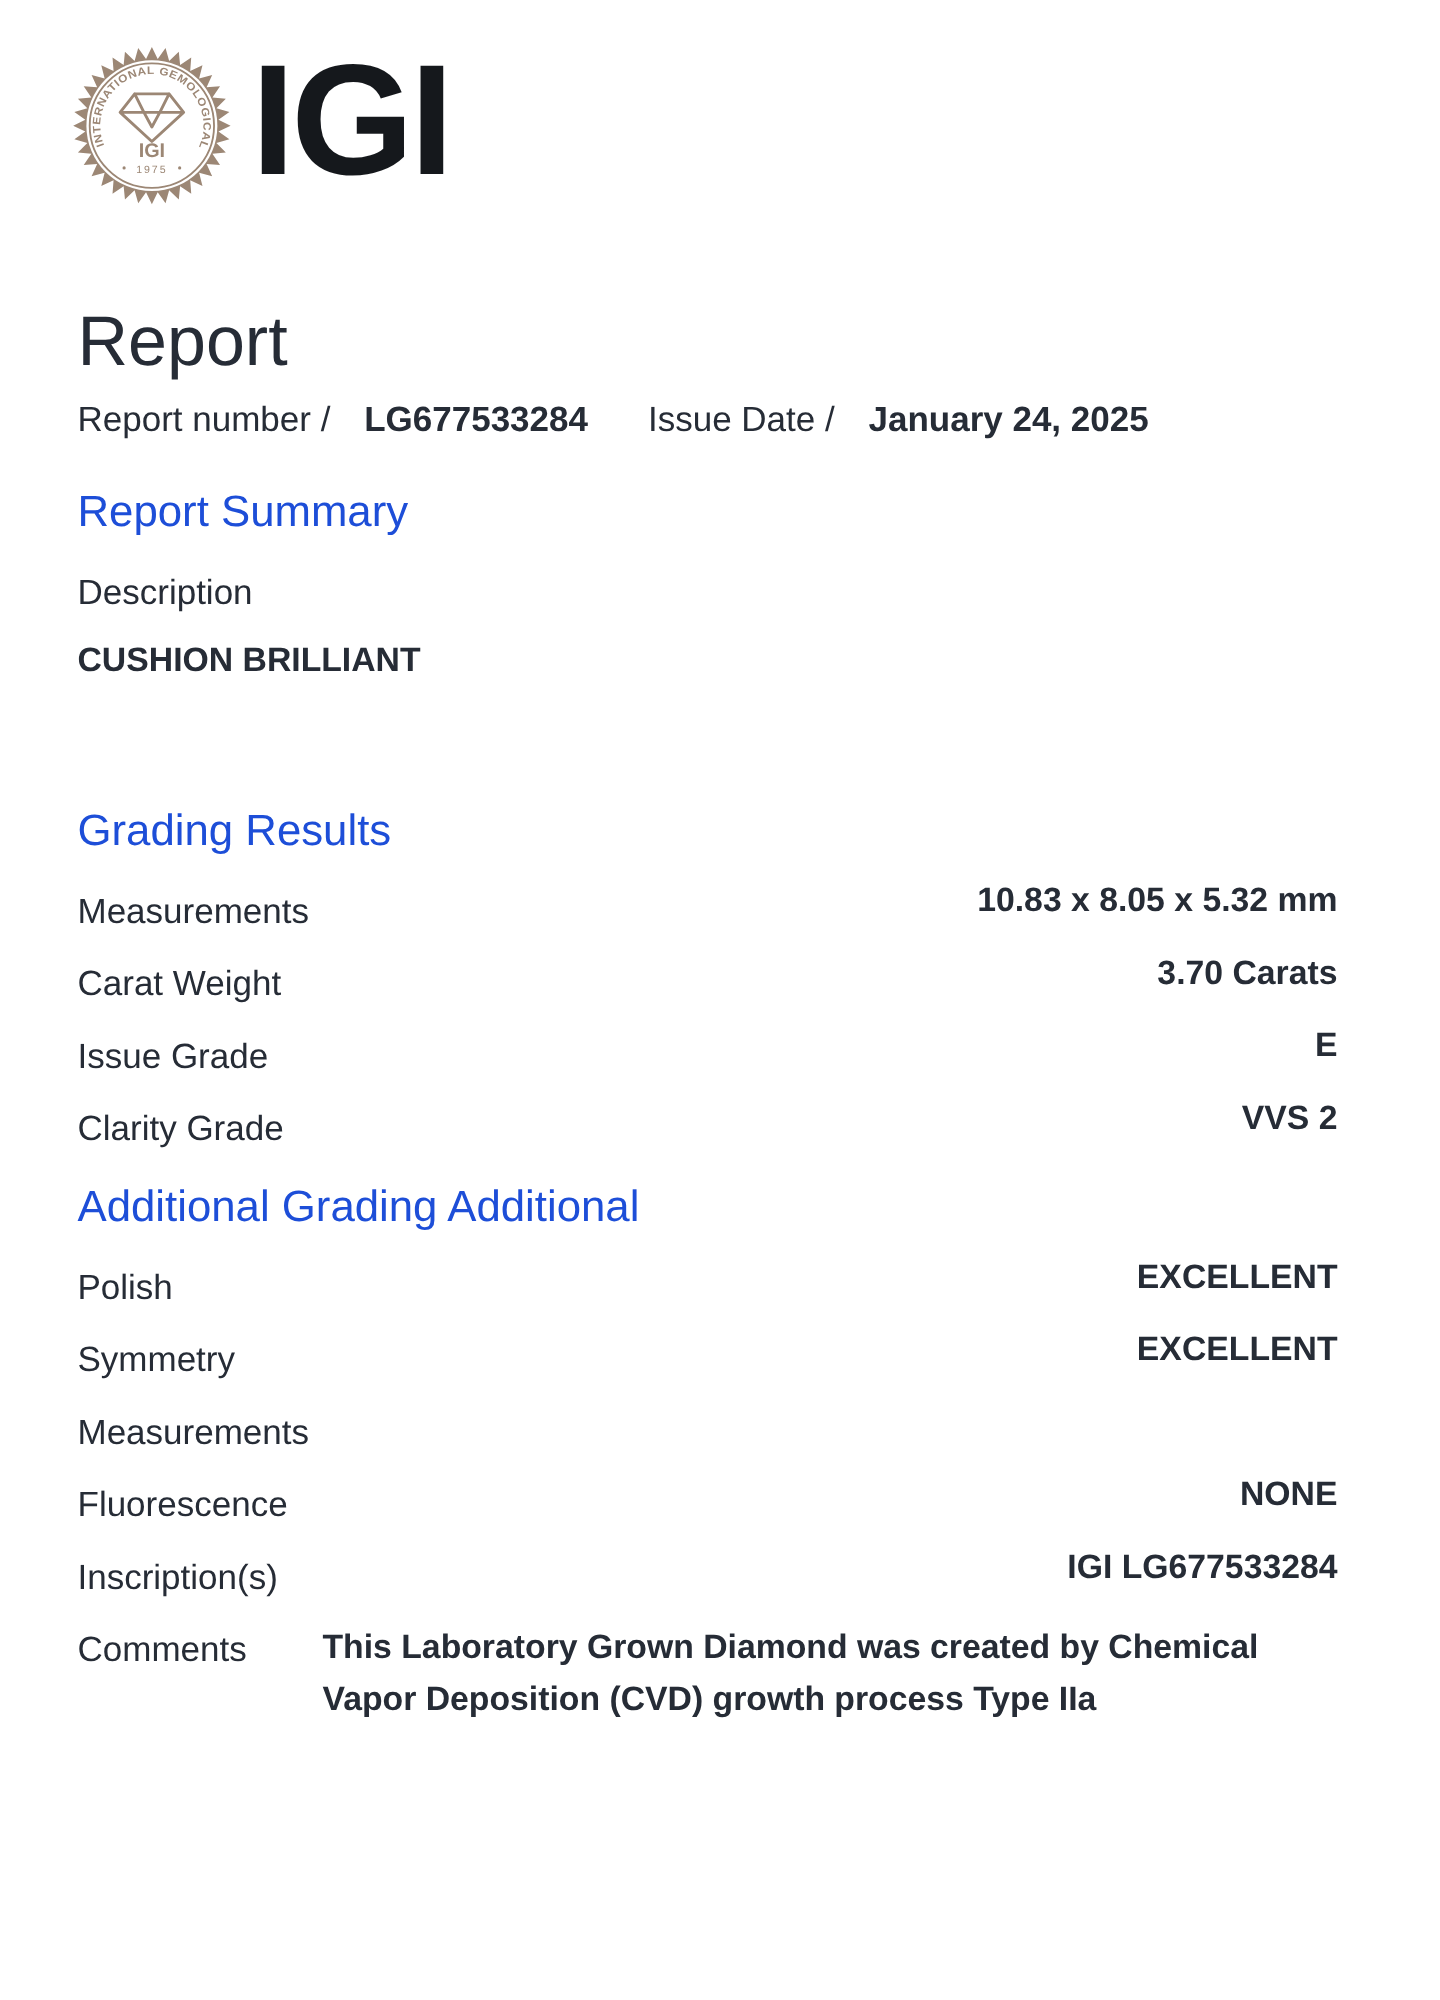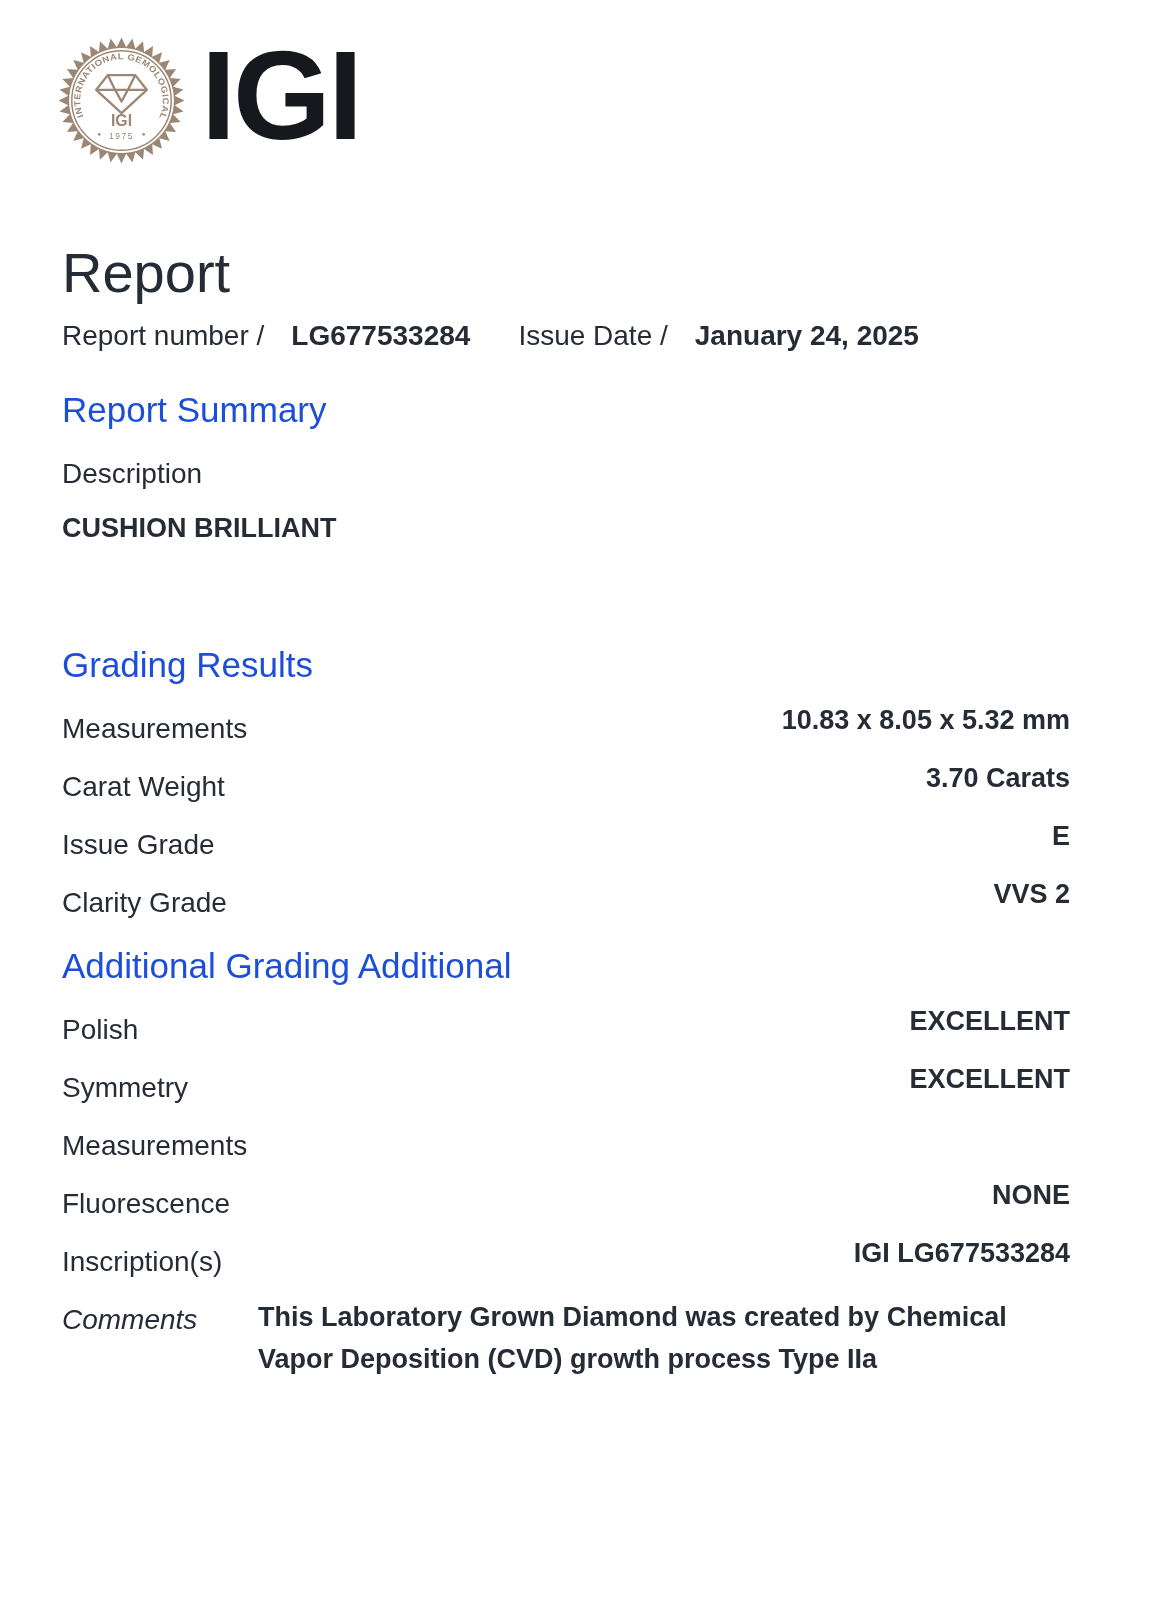--- a/index.html
+++ b/index.html
@@ -34,21 +34,21 @@
 
   .row { display:flex; justify-content:space-between; align-items:flex-start;
          margin-top:24px; font-size:28px; line-height:34px; }
   .section-summary .row { margin-top:26px; }
   .section-summary .row + .row { margin-top:29px; }
   .row .label { font-weight:400; white-space:nowrap; }
   .row .value { font-weight:700; font-size:27px; text-align:right; position:relative; top:-9px; white-space:nowrap; }
 
   
   .row.comments { justify-content:flex-start; }
-  .row.comments .label { width:196px; flex-shrink:0;font-style:italic; }
+  .row.comments .label { width:196px; flex-shrink:0; }
   .row.comments .value {
     text-align:left; white-space:normal; max-width:805px; flex:1;
     line-height:42px; top:-7px;
   }
 </style>
 </head>
 <body>
 
 <div class="page">
 

